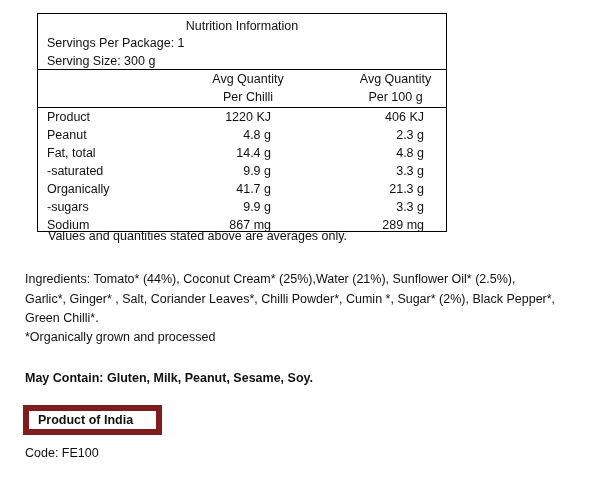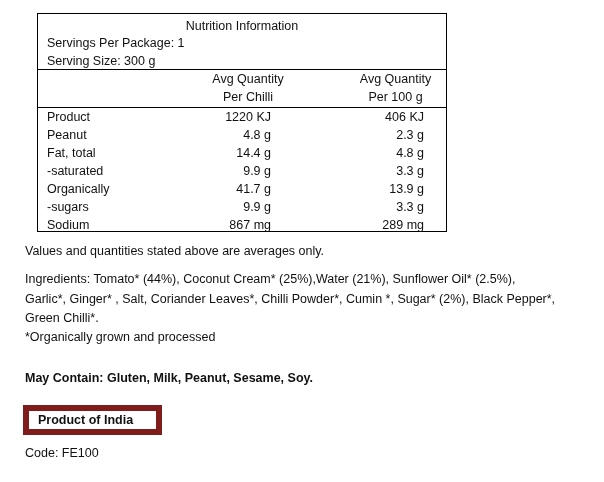--- a/index.html
+++ b/index.html
@@ -50,36 +50,36 @@
         <span class="v2">4.8 g</span>
       </div>
     <div class="row">
         <span class="lbl">-saturated</span>
         <span class="v1">9.9 g</span>
         <span class="v2">3.3 g</span>
       </div>
     <div class="row">
         <span class="lbl">Organically</span>
         <span class="v1">41.7 g</span>
-        <span class="v2">13.9 g</span>
+        <span class="v2">21.3 g</span>
       </div>
     <div class="row">
         <span class="lbl">-sugars</span>
         <span class="v1">9.9 g</span>
         <span class="v2">3.3 g</span>
       </div>
     <div class="row">
         <span class="lbl">Sodium</span>
         <span class="v1">867 mg</span>
         <span class="v2">289 mg</span>
       </div>
   </div>
 </div>
 
-<div class="txt" style="top:242px;">Values and quantities stated above are averages only.</div>
+<div class="txt" style="top:227px;margin-left:23px;">Values and quantities stated above are averages only.</div>
 
 <div class="txt" style="top:270px;">Ingredients: Tomato* (44%), Coconut Cream* (25%),Water (21%), Sunflower Oil* (2.5%),</div>
 <div class="txt" style="top:290px;">Garlic*, Ginger* , Salt, Coriander Leaves*, Chilli Powder*, Cumin *, Sugar* (2%), Black Pepper*,</div>
 <div class="txt" style="top:309px;">Green Chilli*.</div>
 <div class="txt" style="top:328px;">*Organically grown and processed</div>
 
 <div class="txt bold" style="top:369px;">May Contain: Gluten, Milk, Peanut, Sesame, Soy.</div>
 
 <div class="box">
   <span>Product of India</span>

